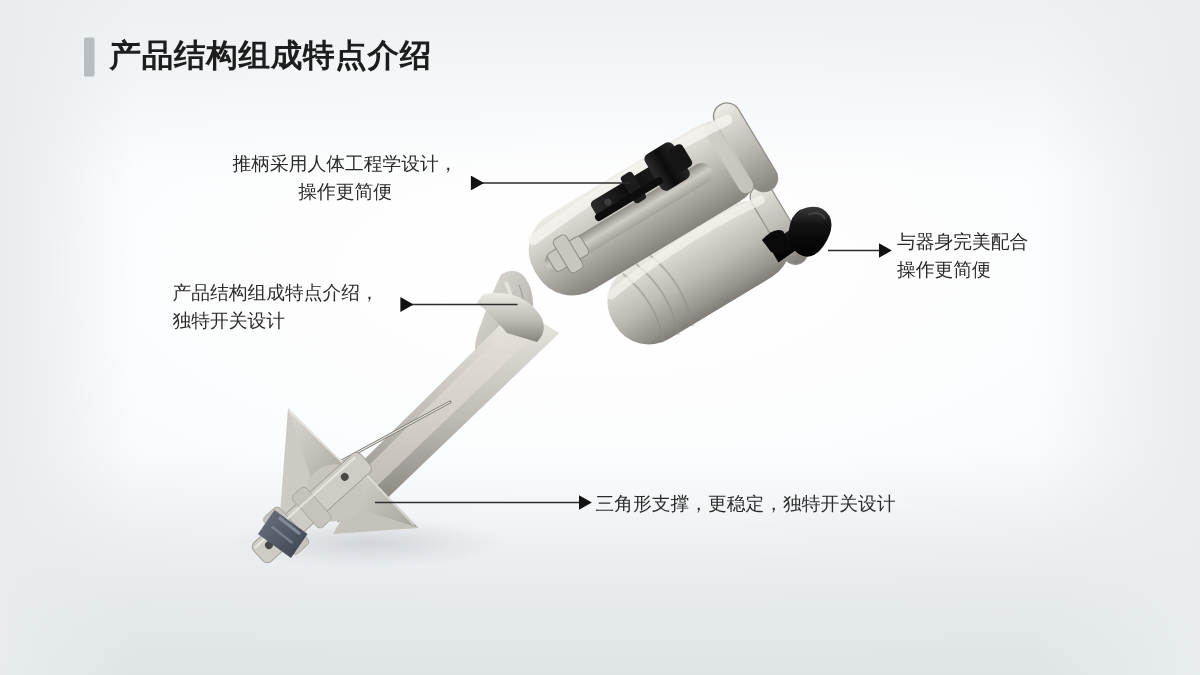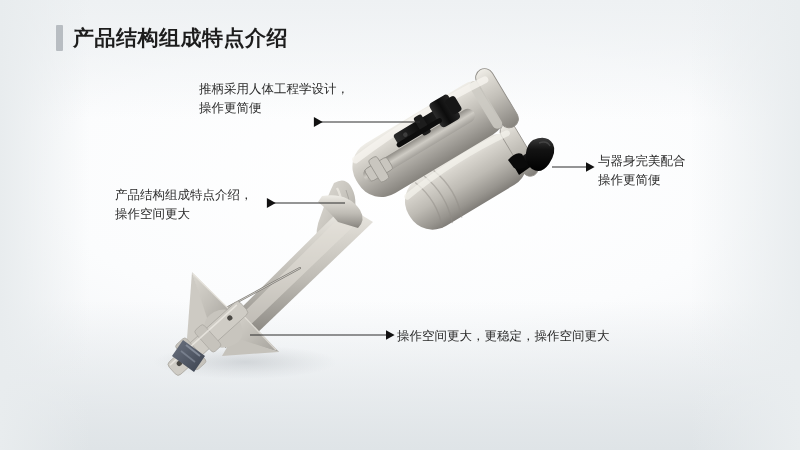--- a/index.html
+++ b/index.html
@@ -25,21 +25,21 @@
   .title-wrap{position:absolute;left:8px;top:25px;display:flex;align-items:center;gap:10px;padding-left:48px;}
   .title-accent{width:7px;height:26px;background:#b8bdc2;border-radius:1px;}
   .title-text{
     font-size:21px;font-weight:bold;color:#1d1d1d;
     letter-spacing:.5px;line-height:26px;white-space:nowrap;
   }
 
   
   .callout{position:absolute;color:#2a2a2a;font-size:12.5px;line-height:19px;white-space:nowrap;}
   .callout .ln{display:block;}
-  #callout-handle{left:155px;top:80px;text-align:left;margin-left:44px;}
+  #callout-handle{left:155px;top:100px;text-align:center;}
   #callout-guide{left:115px;top:186px;text-align:left;}
   #callout-switch{left:598px;top:152px;text-align:left;}
   #callout-base{left:397px;top:327px;text-align:left;}
 
   .arrows{position:absolute;left:0;top:0;width:800px;height:450px;pointer-events:none;}
   .product{position:absolute;left:0;top:0;width:800px;height:450px;}
 </style>
 </head>
 <body>
 
@@ -242,25 +242,25 @@
     <line x1="250" y1="335" x2="388" y2="335" stroke="#2c2c2c" stroke-width="1.1" marker-end="url(#arwR)"></line>
   </svg>
 
   <div class="callout" id="callout-handle">
     <span class="ln">推柄采用人体工程学设计，</span>
     <span class="ln">操作更简便</span>
   </div>
 
   <div class="callout" id="callout-guide">
     <span class="ln">产品结构组成特点介绍，</span>
-    <span class="ln">操作空间更大</span>
+    <span class="ln">独特开关设计</span>
   </div>
 
   <div class="callout" id="callout-switch">
     <span class="ln">与器身完美配合</span>
     <span class="ln">操作更简便</span>
   </div>
 
   <div class="callout" id="callout-base">
-    <span class="ln">操作空间更大，更稳定，操作空间更大</span>
+    <span class="ln">三角形支撑，更稳定，独特开关设计</span>
   </div>
 
 </div>
 
 </body></html>

